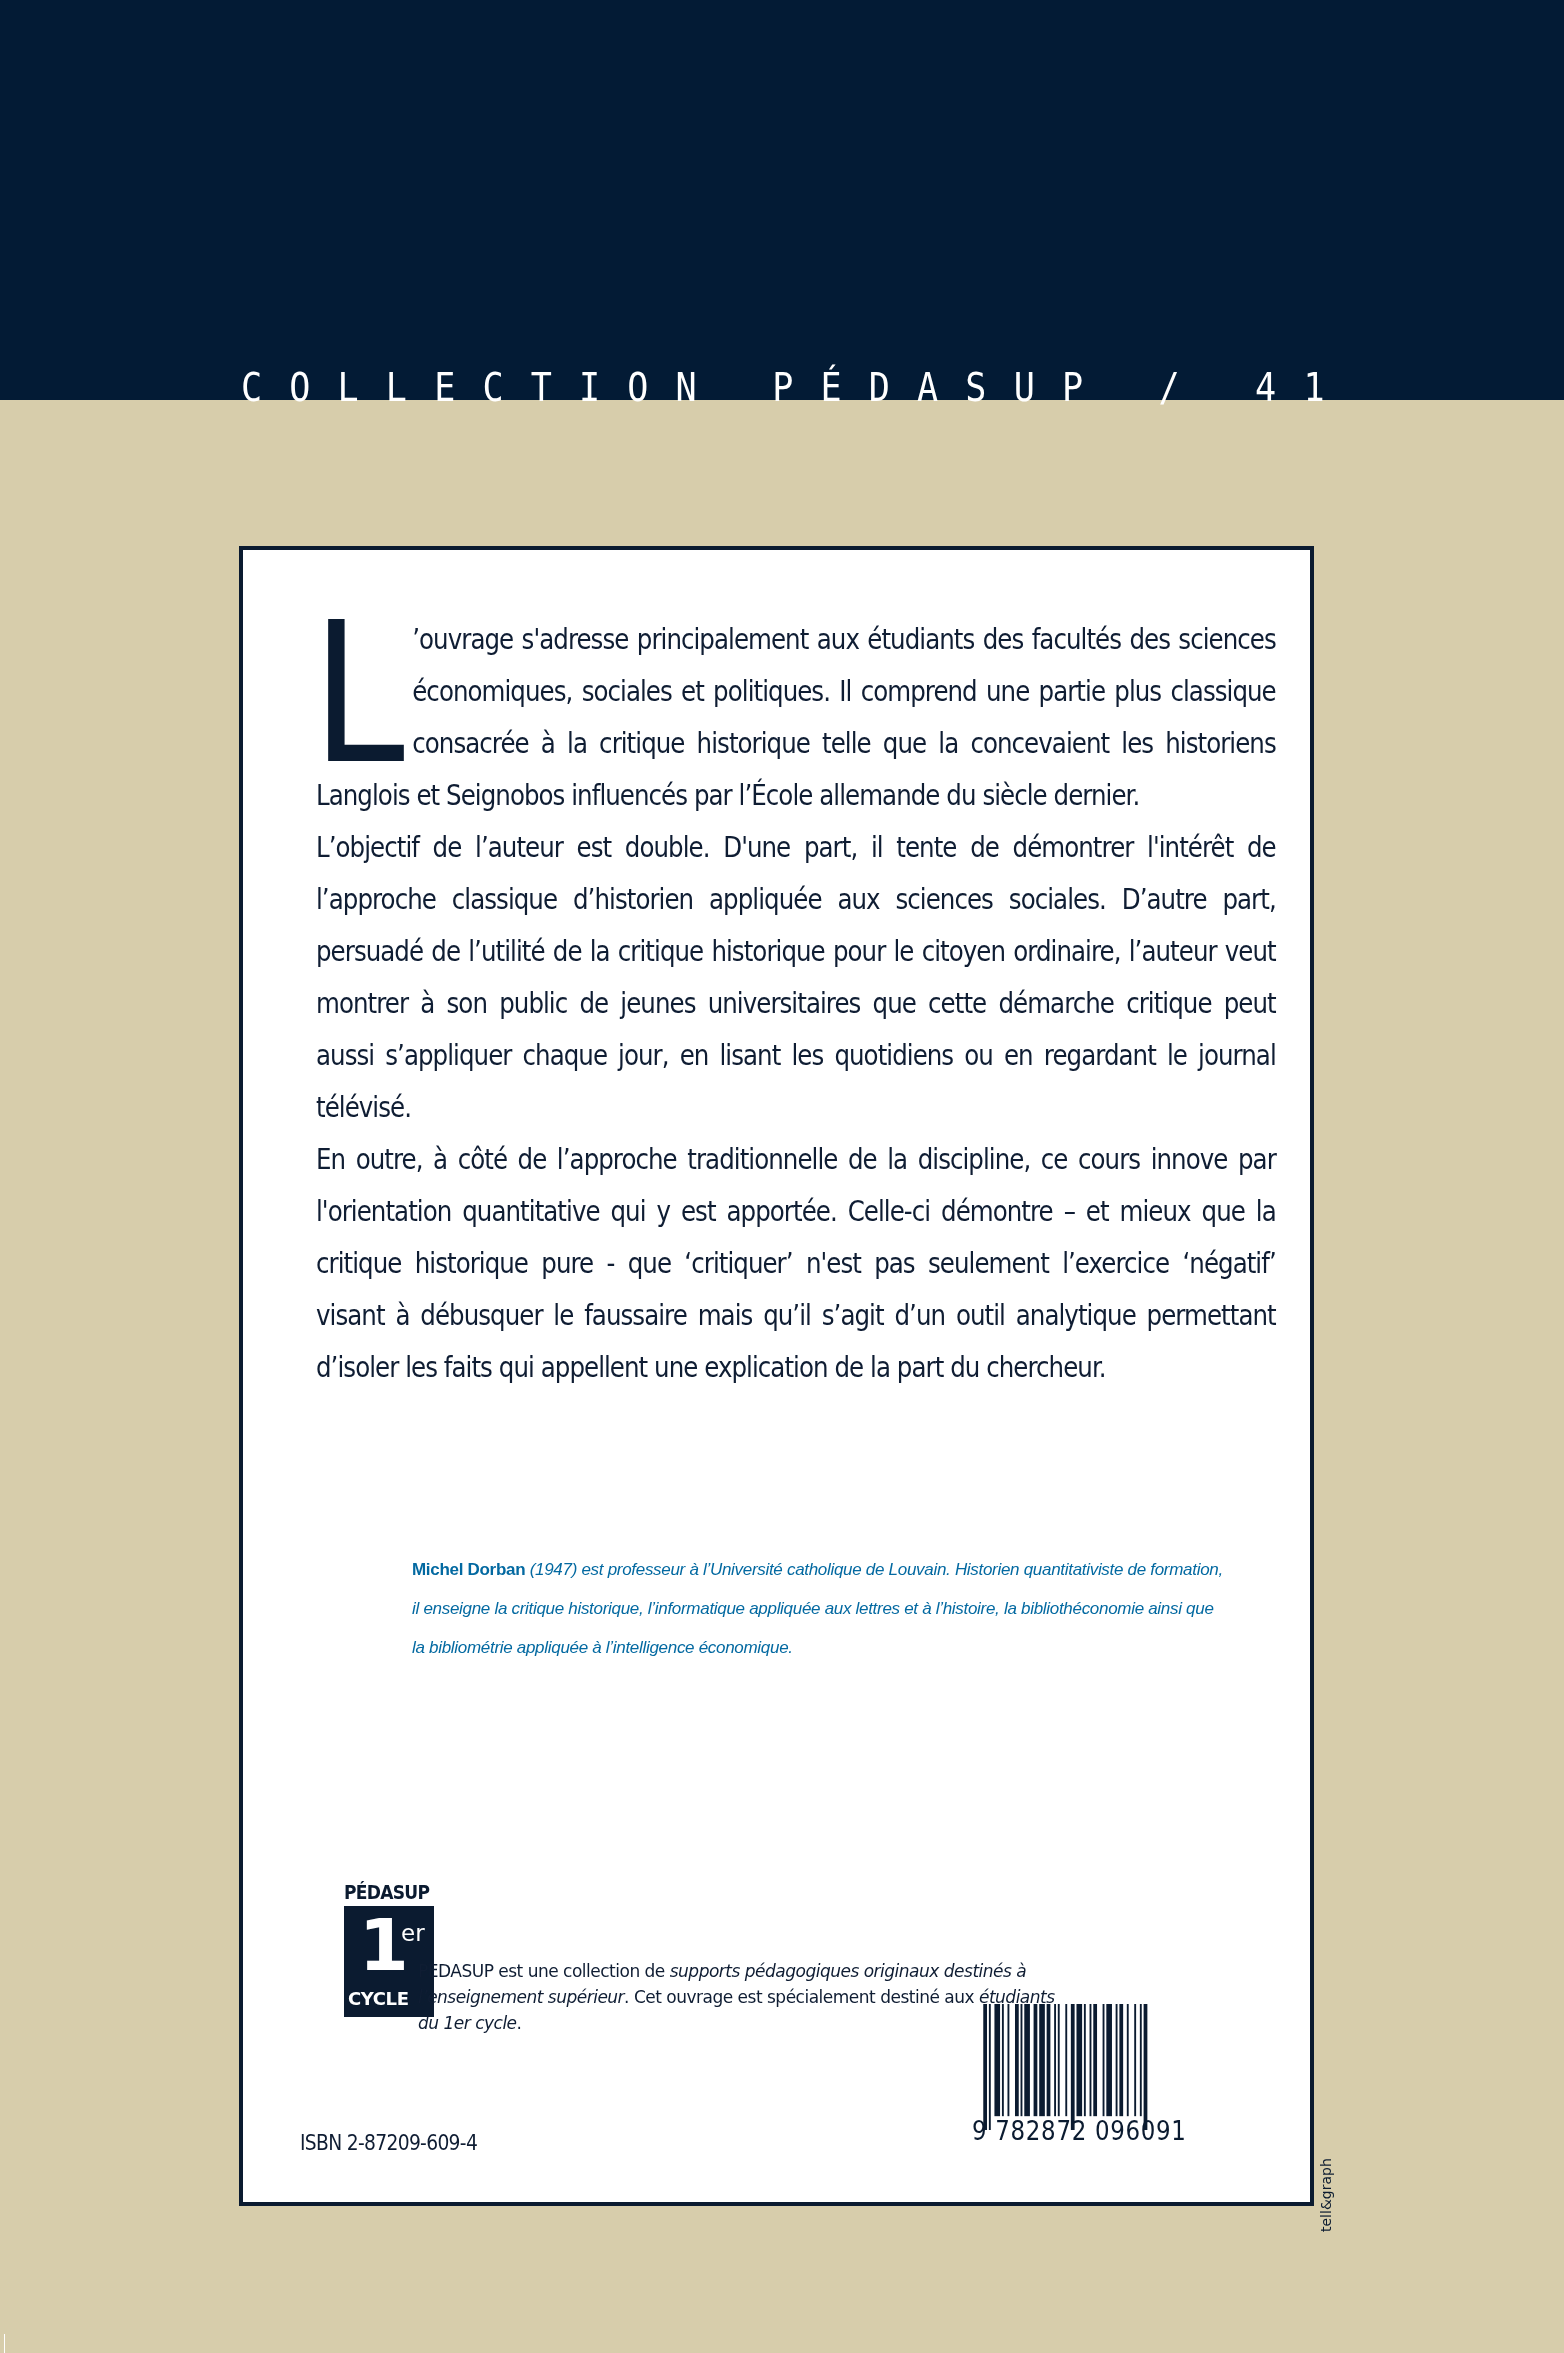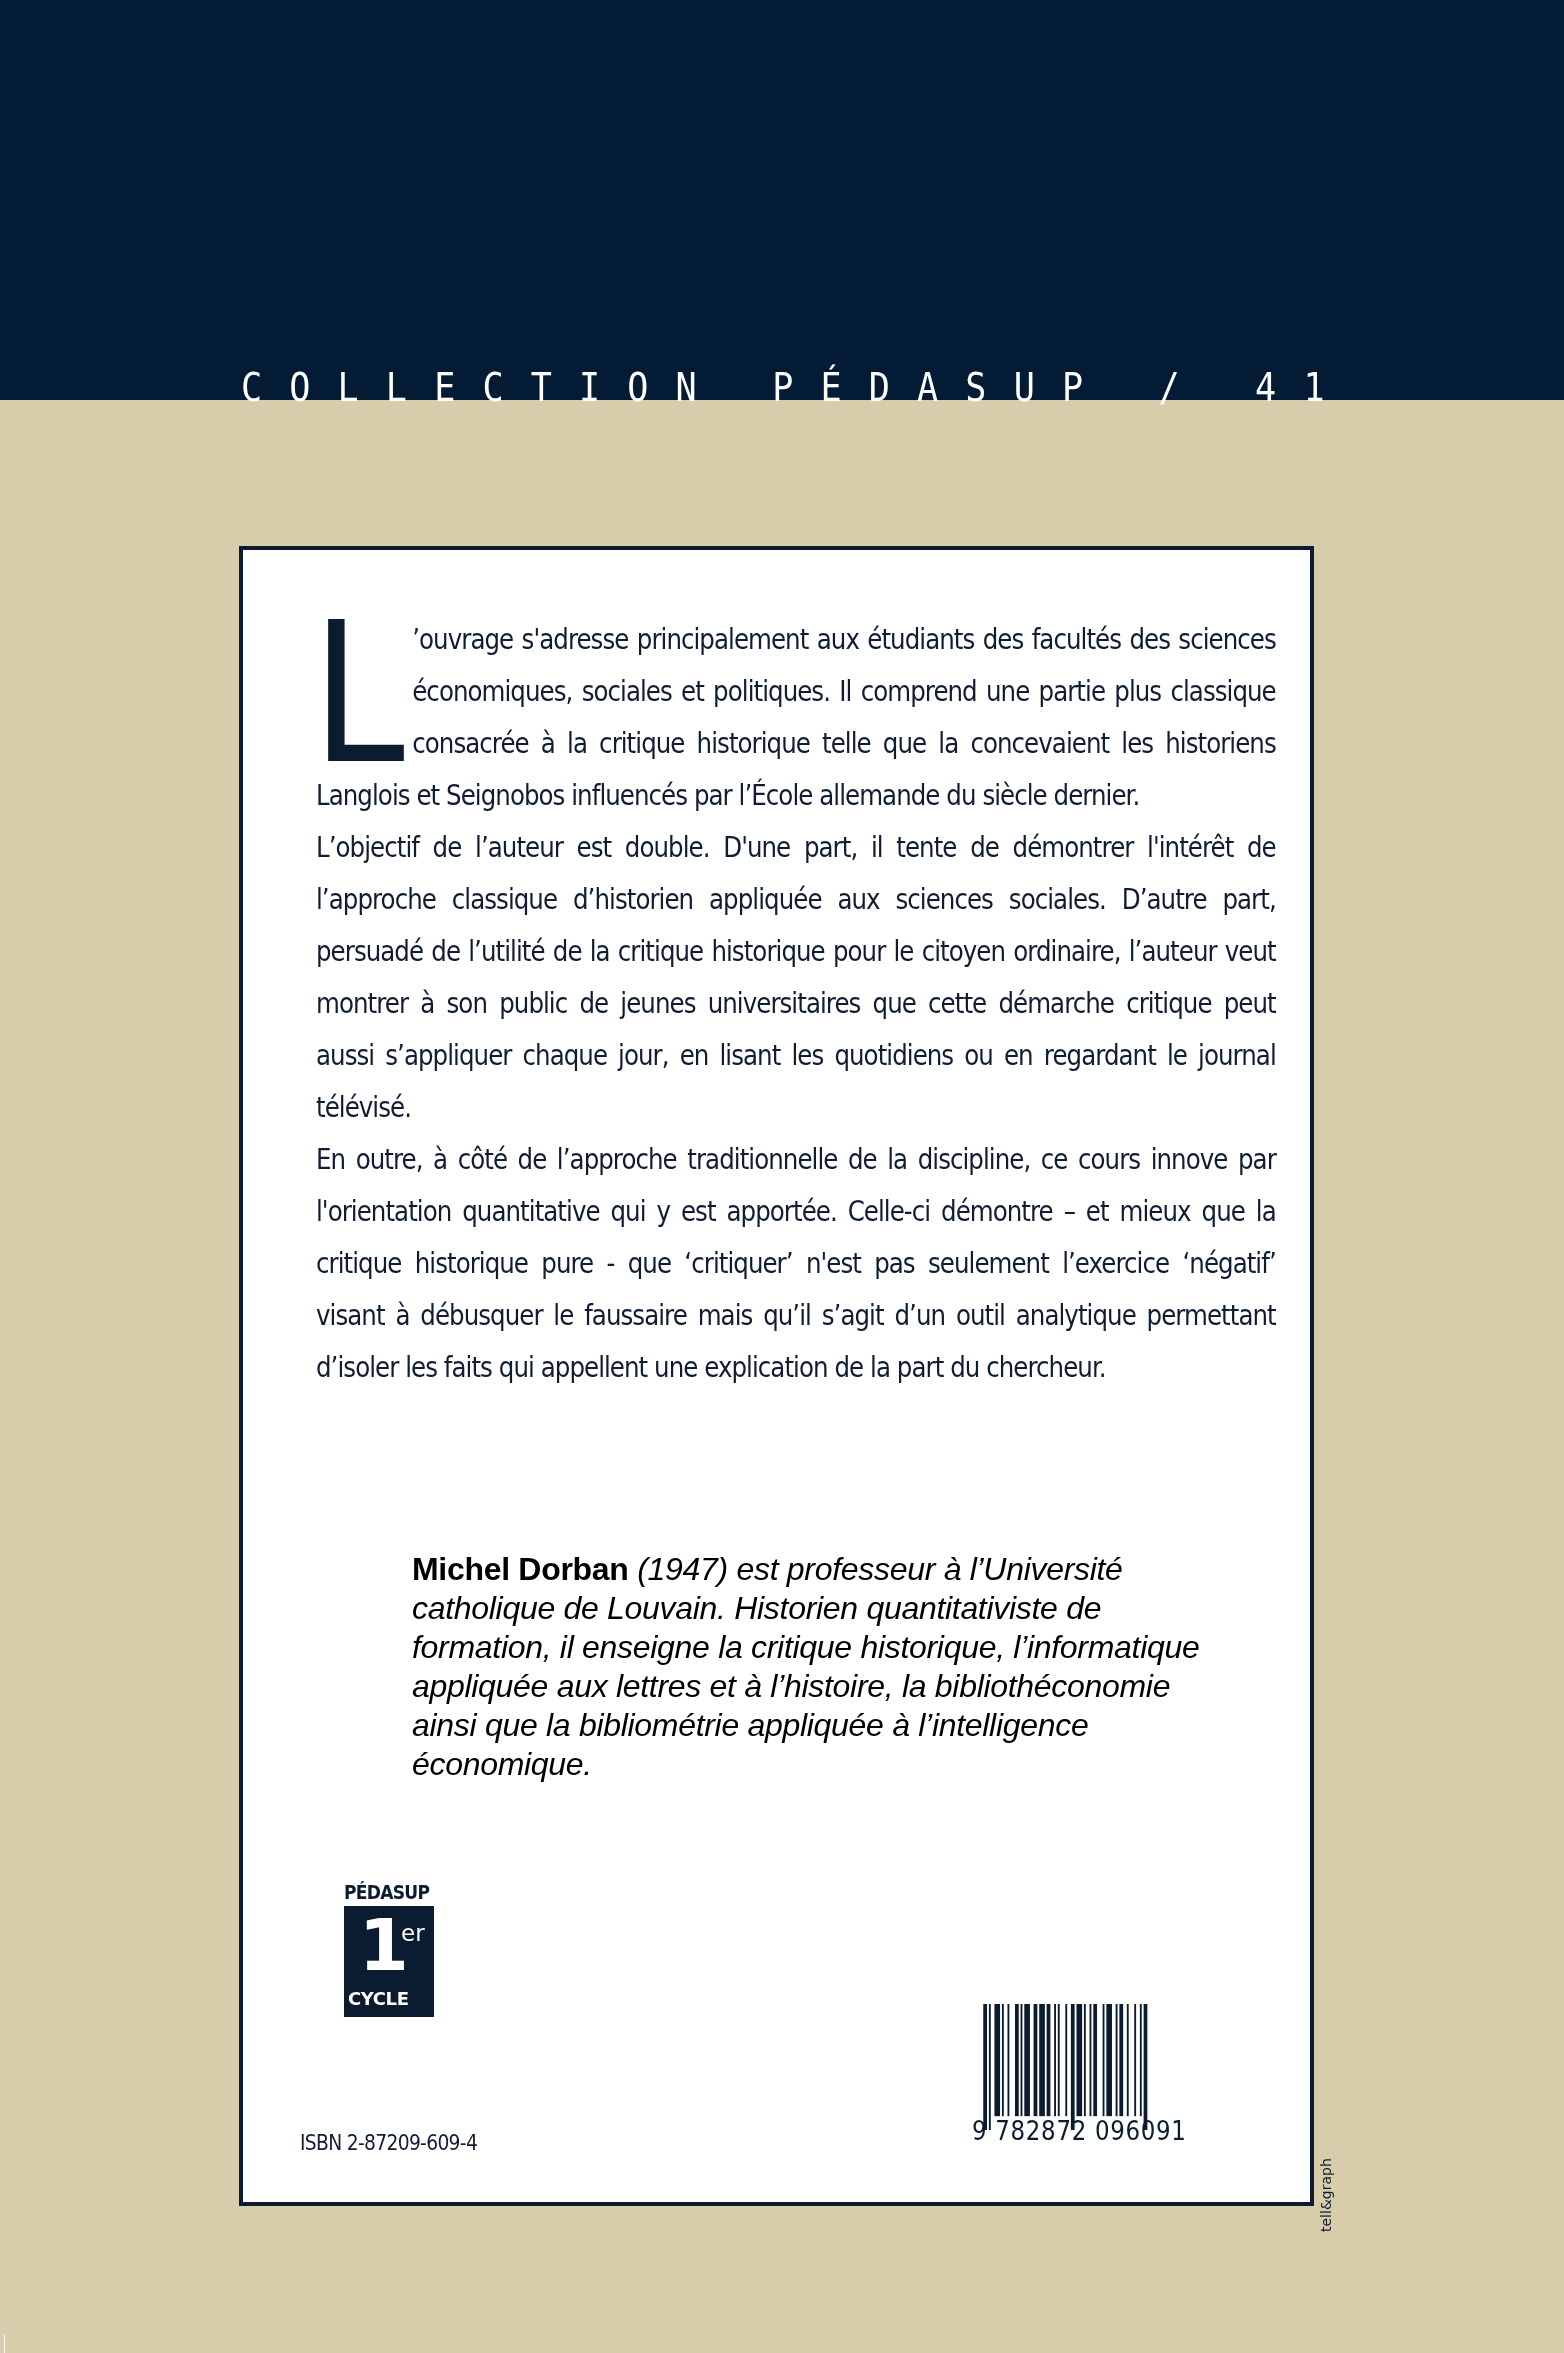--- a/index.html
+++ b/index.html
@@ -47,22 +47,22 @@
     float: left;
     font-size: 194px; line-height: 139px;
     height: 139px;
     margin: 11.4px 9.8px 0 -4.9px;
     font-family: "DejaVu Sans", sans-serif;
     color: #0b1b30;
   }
   .bio {
     position: absolute; left: 169px; top: 1000px; width: 815px;
     font-family: "Liberation Sans", sans-serif;
-    font-size: 32px; line-height: 39px;
-    color: #000000;
+    font-size: 17px; line-height: 39px;
+    color: #0369a1;
     letter-spacing: -0.3px;
   }
   .bio b { font-weight: bold; font-style: normal; }
   .bio i { font-style: italic; }
   .badge-wrap {
     position: absolute; left: 53px; top: 1331px; width: 90px; margin-left: 48px;
   }
   .badge-label {
     font-family: "DejaVu Sans", sans-serif; font-weight: bold;
     font-size: 19px; letter-spacing: -0.8px; color: #0b1b30;
@@ -168,20 +168,23 @@
 
   <div class="badge-wrap">
     <div class="badge-label">PÉDASUP</div>
     <div class="badge">
       <span class="badge-num">1</span>
       <span class="badge-sup">er</span>
       <span class="badge-cycle">CYCLE</span>
     </div>
   </div>
 
+  <div class="series-note">
+    <span>PEDASUP est une collection de </span><i>supports pédagogiques originaux destinés à l’enseignement supérieur</i><span>. Cet ouvrage est spécialement destiné aux </span><i>étudiants du 1er cycle</i><span>.</span>
+  </div>
 
   <svg class="barcode" viewBox="0 0 320 155" preserveAspectRatio="none" id="barcode-svg">
       <rect x="4.0" y="0" width="4.6" height="155" fill="#0b1b30"></rect>
       <rect x="10.9" y="0" width="2.3" height="155" fill="#0b1b30"></rect>
       <rect x="17.7" y="0" width="6.9" height="138" fill="#0b1b30"></rect>
       <rect x="26.9" y="0" width="2.3" height="138" fill="#0b1b30"></rect>
       <rect x="33.7" y="0" width="2.3" height="138" fill="#0b1b30"></rect>
       <rect x="42.9" y="0" width="4.6" height="138" fill="#0b1b30"></rect>
       <rect x="49.7" y="0" width="2.3" height="138" fill="#0b1b30"></rect>
       <rect x="54.3" y="0" width="6.9" height="138" fill="#0b1b30"></rect>

